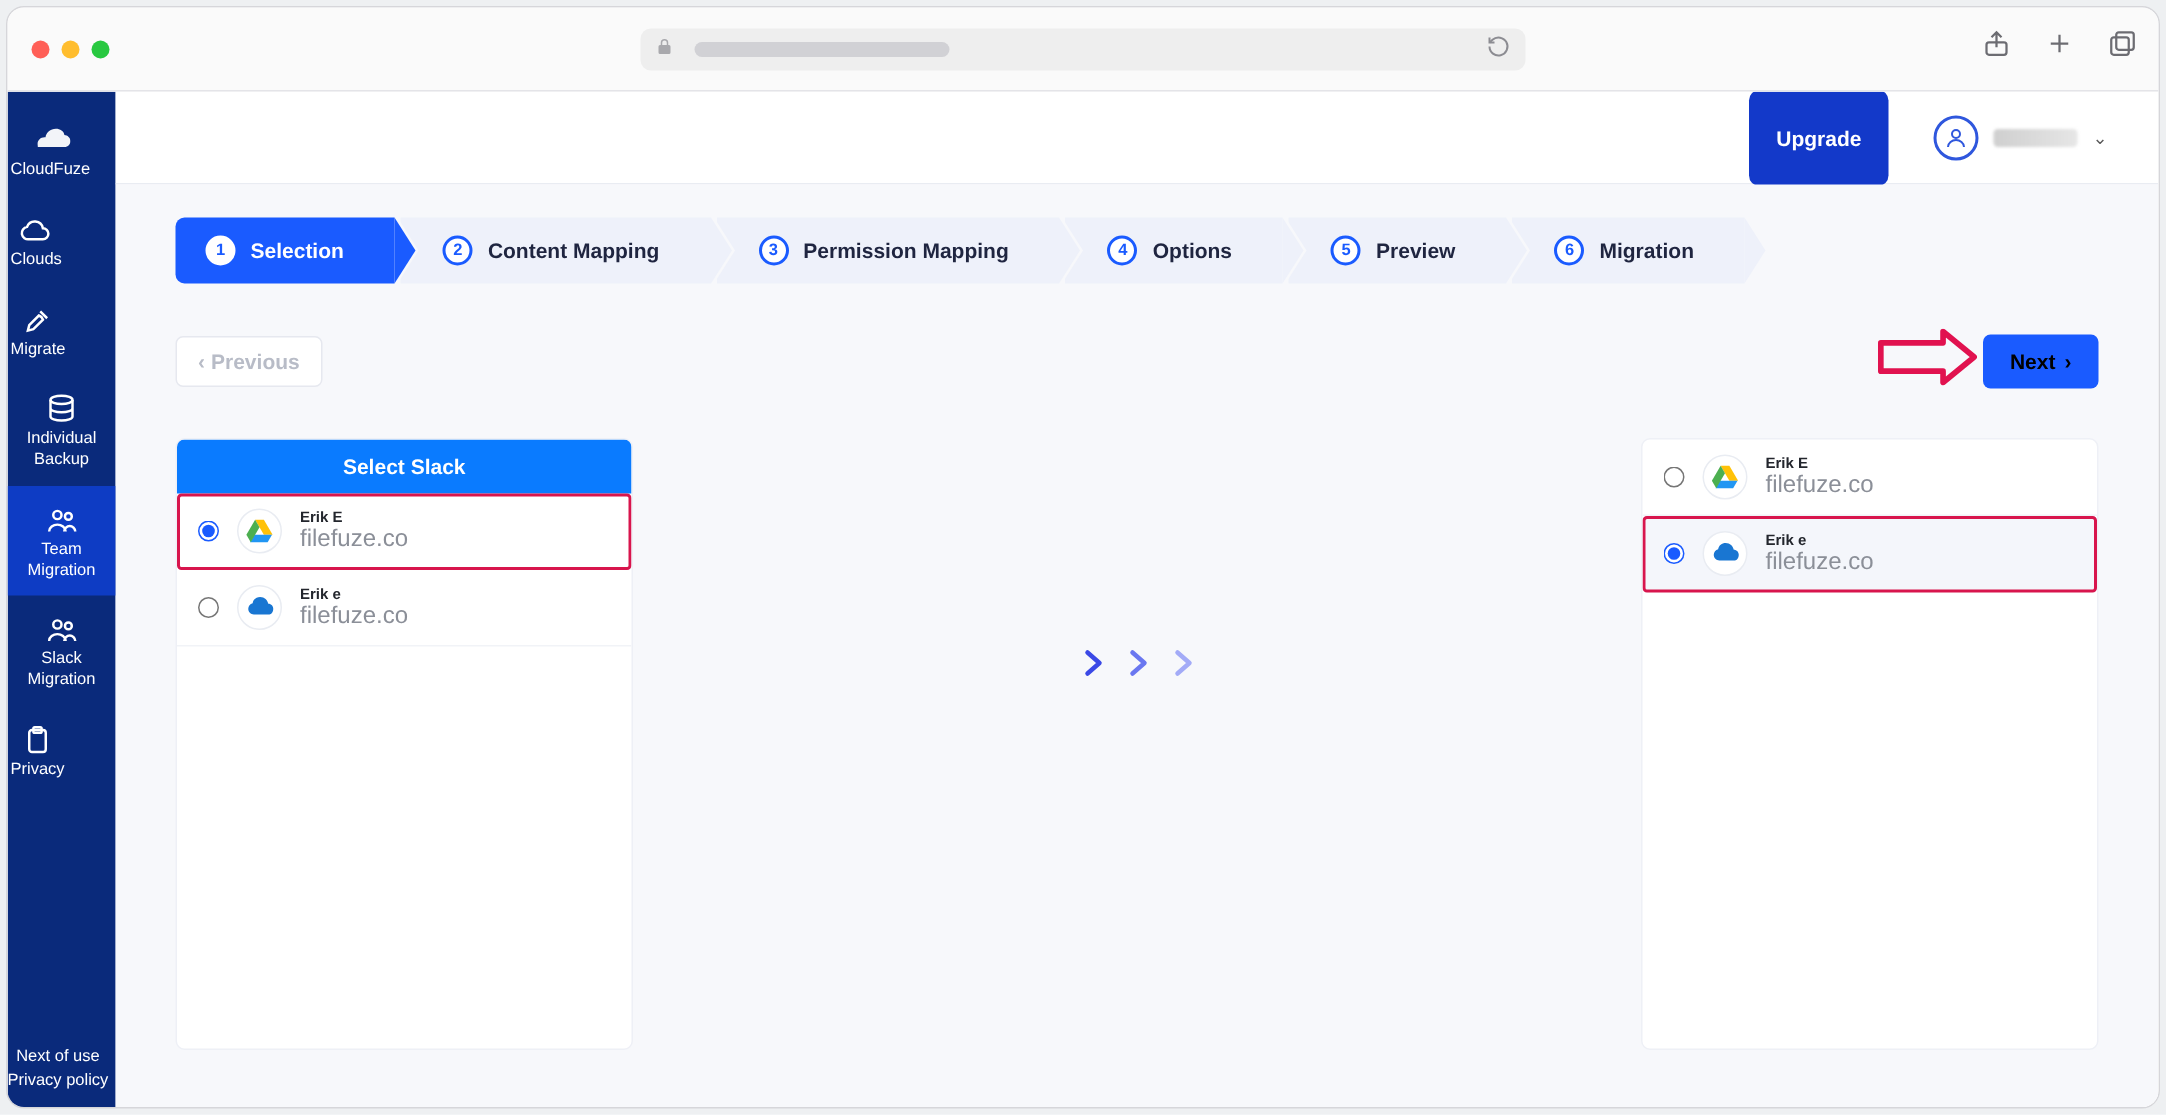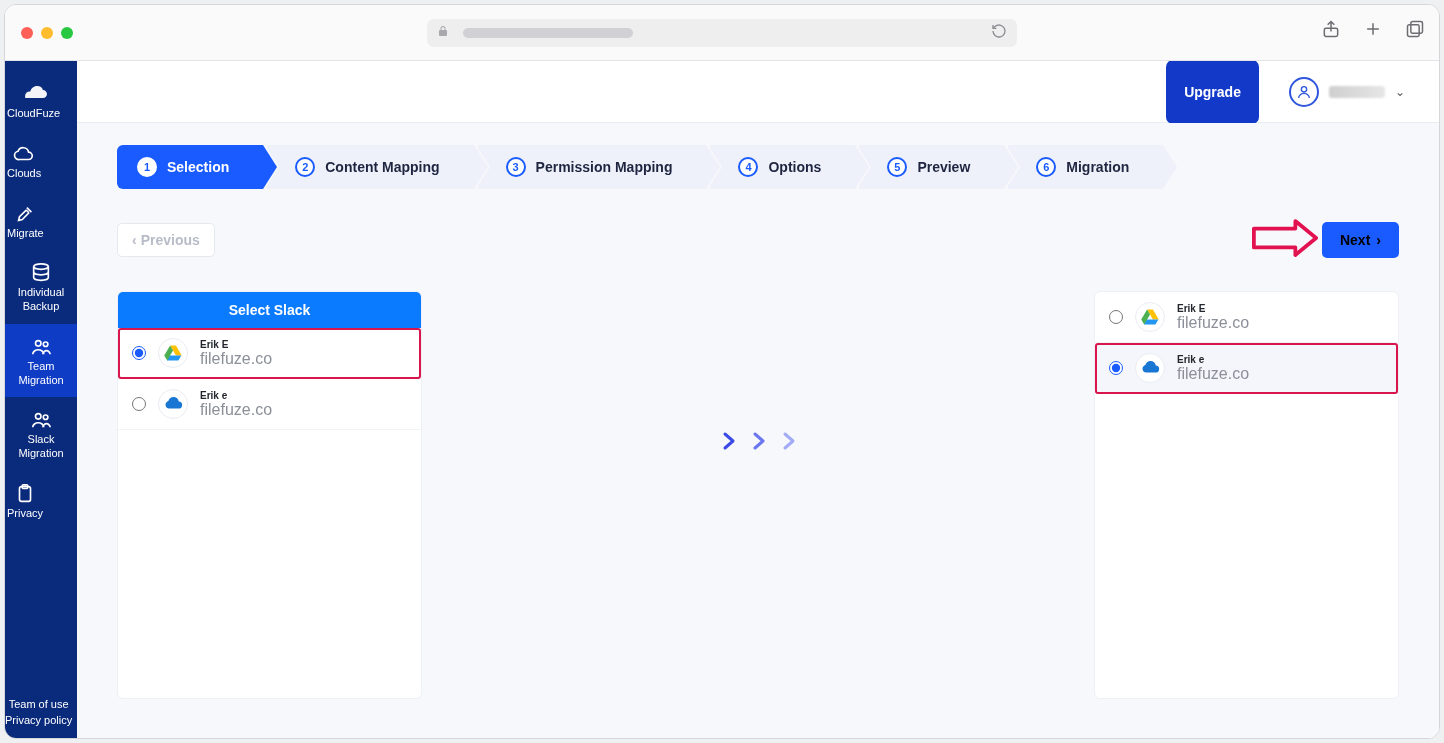--- a/index.html
+++ b/index.html
@@ -284,21 +284,21 @@
         <span class="ico">
           <svg viewBox="0 0 24 24" width="22" height="22" fill="none" stroke="#fff" stroke-width="1.8">
               <rect x="6" y="4" width="12" height="16" rx="2"></rect>
               <rect x="9" y="2" width="6" height="4" rx="1"></rect>
             </svg>
         </span>
         <span>Privacy</span>
       </div>
       <div class="spacer"></div>
       <div class="footer-links">
-        <div>Team of use</div>
+        <div>Next of use</div>
         <div>Privacy policy</div>
       </div>
     </nav>
 
     <div class="main">
       <div class="topbar">
         <button class="upgrade-btn">Upgrade</button>
         <div class="user-chip">
           <span class="avatar">
             <svg viewBox="0 0 24 24" fill="none" stroke-width="2">

